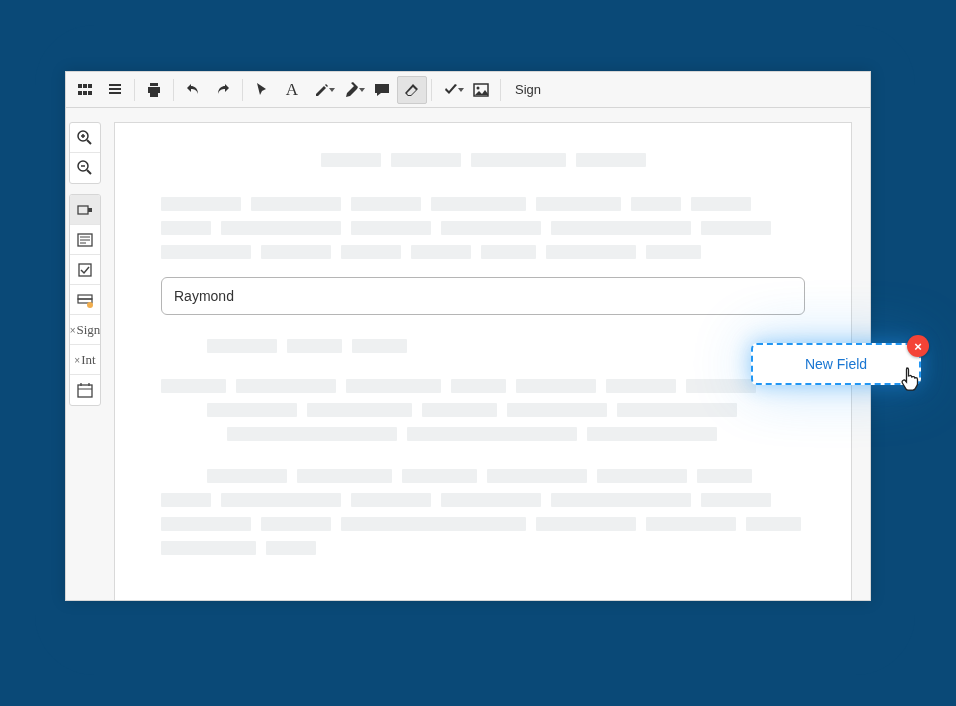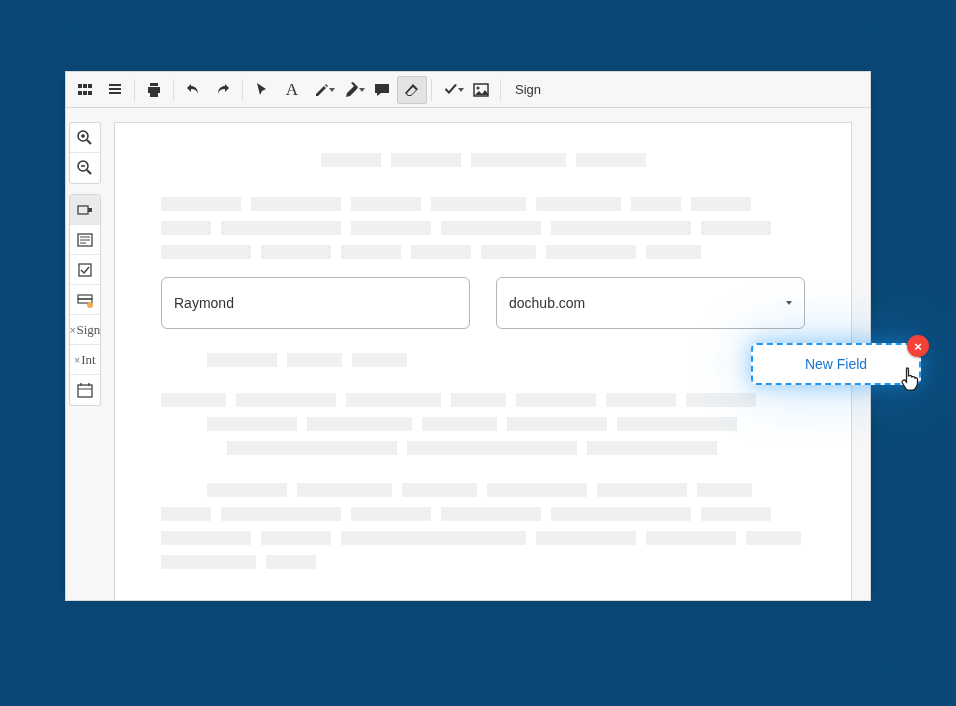--- a/index.html
+++ b/index.html
@@ -106,21 +106,21 @@
   position:relative;
   overflow:hidden;
 }
 .ph-row { display:flex; gap:10px; margin-bottom:10px; }
 .ph-row.center { justify-content:center; }
 .ph { background:#eef0f1; height:14px; border-radius:1px; }
 
 .field {
   border:1px solid #b5b5b5;
   border-radius:6px;
-  height:52px;
+  height:38px;
   display:flex;
   align-items:center;
   padding:0 12px;
   font-size:14px;
   color:#333;
   background:#fff;
 }
 .field.select { justify-content:space-between; }
 .field.select .sel-caret {
   width:0;height:0;
@@ -351,24 +351,20 @@
           <div class="ph" style="width:60px"></div>
           <div class="ph" style="width:55px"></div>
           <div class="ph" style="width:90px"></div>
           <div class="ph" style="width:55px"></div>
         </div>
 
         <div class="fields-row">
           <div class="field" style="flex:1">
             <span>Raymond</span>
           </div>
-          <div class="field select" style="flex:1">
-            <span>dochub.com</span>
-            <span class="sel-caret"></span>
-          </div>
         </div>
 
         <div class="ph-row">
           <div class="ph" style="width:70px;margin-left:46px"></div>
           <div class="ph" style="width:55px"></div>
           <div class="ph" style="width:55px"></div>
         </div>
         <div style="height:16px"></div>
         <div class="ph-row">
           <div class="ph" style="width:65px"></div>

